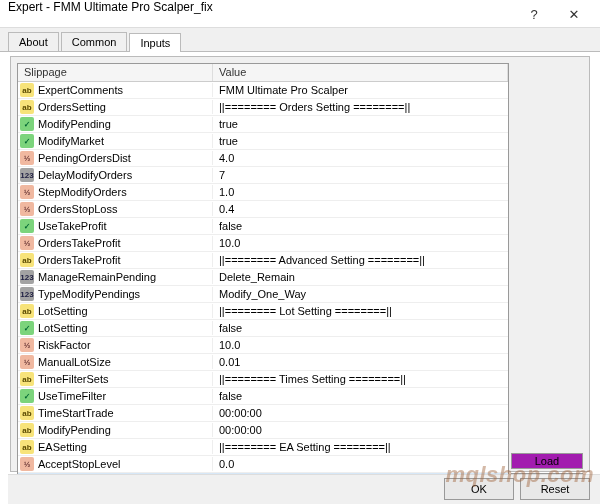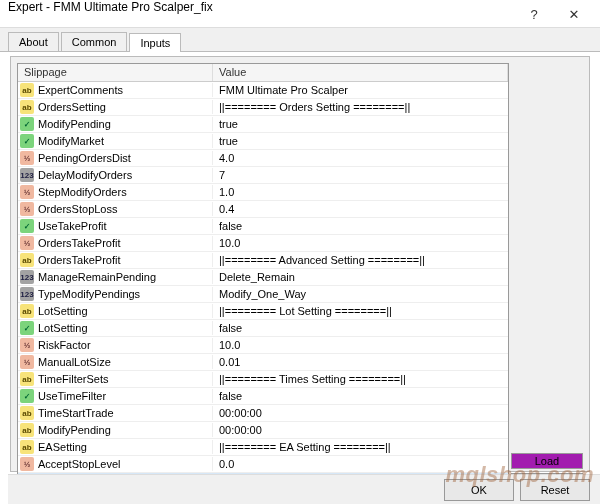--- a/index.html
+++ b/index.html
@@ -140,21 +140,21 @@
     font-size: 11px;
     border: 1px solid #999;
     background: #a21caf;
   }
   .bottom-bar {
     position: absolute;
     left: 8px; right: 0; bottom: 0;
     height: 30px;
     display: flex;
     justify-content: flex-end;
-    align-items: center;
+    align-items: flex-end;
     gap: 6px;
     padding: 4px 10px;
     background: #f0f0f0;
     border-top: 1px solid #ddd;
   }
   .bottom-bar button {
     width: 70px; height: 22px;
     font-size: 11px;
     border: 1px solid #999;
     background: #e8e8e8;

